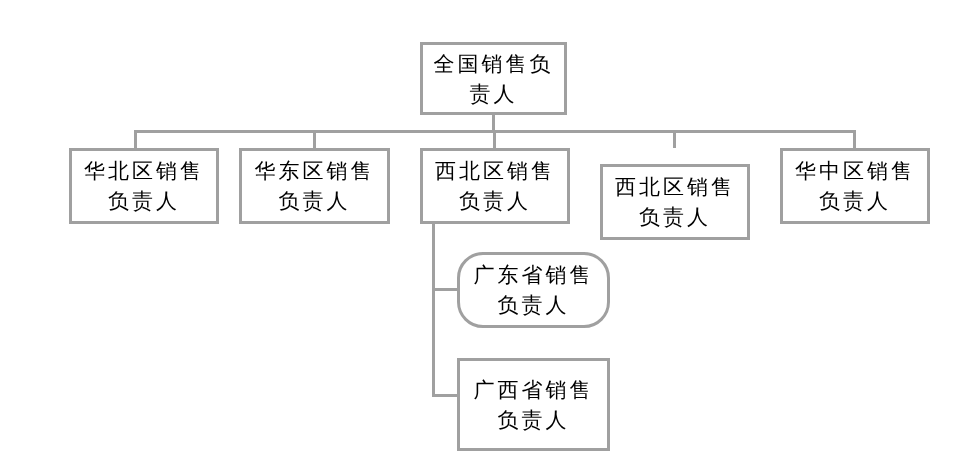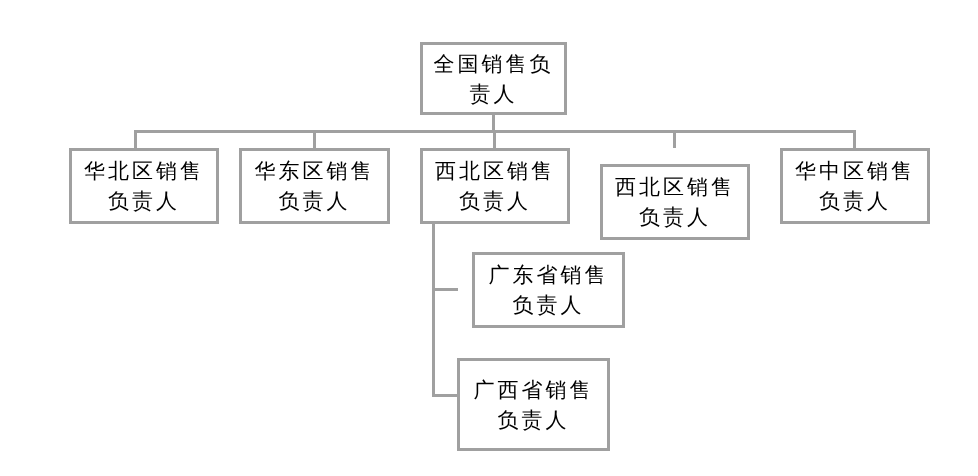--- a/index.html
+++ b/index.html
@@ -28,21 +28,21 @@
   }
   .line{position:absolute;background:#a0a0a0;}
 
   
   #n-root   {left:420px; top:42px;  width:147px; height:73px;}
   #n-north  {left:60px;  top:148px; width:150px; height:76px;margin-left:9px;}
   #n-east   {left:239px; top:148px; width:151px; height:76px;}
   #n-south  {left:420px; top:148px; width:150px; height:76px;}
   #n-nw     {left:600px; top:164px; width:150px; height:76px;}
   #n-central{left:780px; top:148px; width:150px; height:76px;}
-  #n-gd     {left:472px; top:252px; width:153px; height:76px;}
+  #n-gd     {left:457px; top:252px; width:153px; height:76px;border-radius:26px;}
   #n-gx     {left:457px; top:358px; width:153px; height:93px;}
 
   
   #c-root-stub {left:492px; top:114px; width:3px;   height:19px;}
   #c-bus       {left:134px; top:130px; width:722px; height:3px;}
   #c-drop-1    {left:134px; top:130px; width:3px;   height:18px;}
   #c-drop-2    {left:313px; top:130px; width:3px;   height:18px;}
   #c-drop-3    {left:493px; top:130px; width:3px;   height:18px;}
   #c-drop-4    {left:673px; top:130px; width:3px;   height:18px;}
   #c-drop-5    {left:853px; top:130px; width:3px;   height:18px;}

